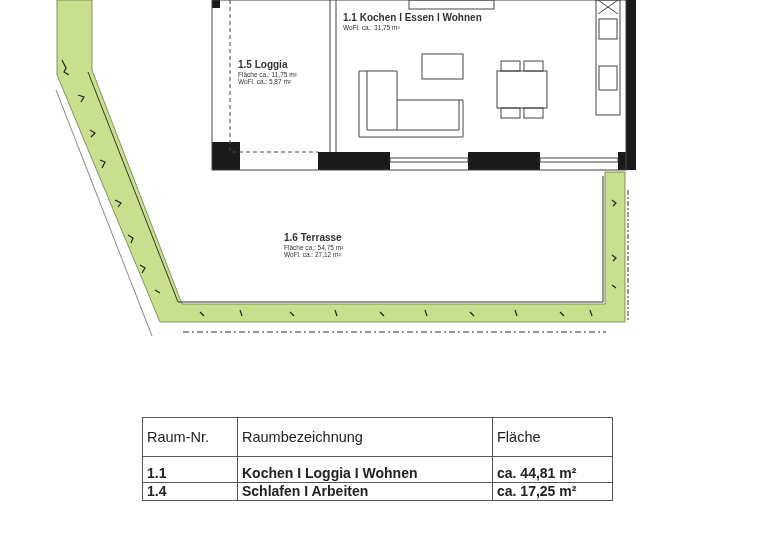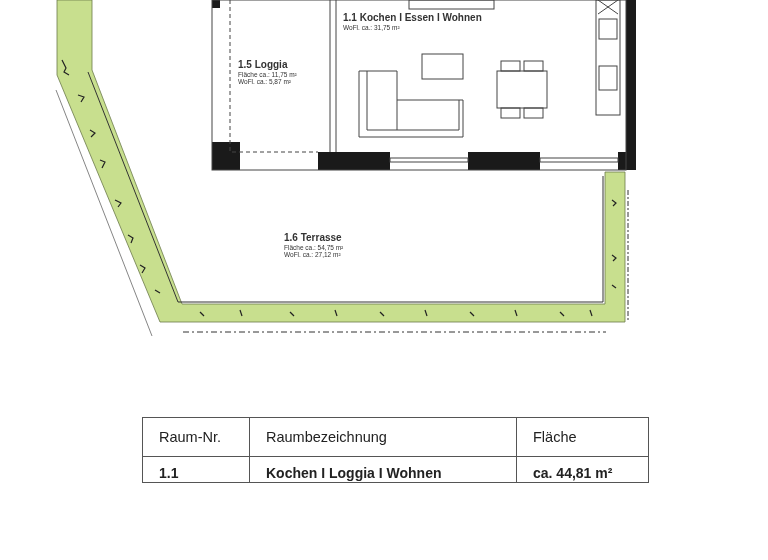--- a/index.html
+++ b/index.html
@@ -2,21 +2,21 @@
 <html><head>
 <meta charset="utf-8">
 <style>
   html, body { margin: 0; padding: 0; background: #ffffff; }
   body { width: 768px; height: 560px; position: relative; overflow: hidden; font-family: "Liberation Sans", sans-serif; color: #222; }
   .plan { position: absolute; left: 0; top: 0; width: 768px; height: 345px; }
   .label { position: absolute; font-family: "Liberation Sans", sans-serif; color: #333; line-height: 1.15; }
   .label .title { font-weight: bold; font-size: 10px; }
   .label .sub { font-size: 6.5px; }
   table.rooms { position: absolute; left: 142px; top: 417px; border-collapse: collapse; font-family: "Liberation Sans", sans-serif; font-size: 14px; color: #222; }
-  table.rooms td, table.rooms th { border-left: 1px solid #555; border-right: 1px solid #555; padding: 0 0 0 16px; text-align: left; font-weight: normal; white-space: nowrap; }
+  table.rooms td, table.rooms th { border-left: 1px solid #555; border-right: 1px solid #555; padding: 0 0 0 4px; text-align: left; font-weight: normal; white-space: nowrap; }
   table.rooms thead th { border-top: 1px solid #555; border-bottom: 1px solid #555; height: 38px; vertical-align: middle; font-size: 14.5px; }
   table.rooms tbody td { border-bottom: 1px solid #555; height: 17px; line-height: 17px; font-weight: bold; }
   table.rooms tbody tr:first-child td { padding-top: 0; }
   table.rooms .spacer td { height: 8px; border-bottom: none; }
   .col1 { width: 90px; }
   .col2 { width: 250px; }
   .col3 { width: 115px; }
 </style>
 </head>
 <body>
@@ -127,14 +127,19 @@
     <tr class="spacer">
         <td></td>
         <td></td>
         <td></td>
       </tr>
     <tr>
       <td>1.1</td>
       <td>Kochen I Loggia I Wohnen</td>
       <td>ca. 44,81 m²</td>
     </tr>
+    <tr>
+      <td>1.4</td>
+      <td>Schlafen I Arbeiten</td>
+      <td>ca. 17,25 m²</td>
+    </tr>
   </tbody>
 </table>
 
 </body></html>

